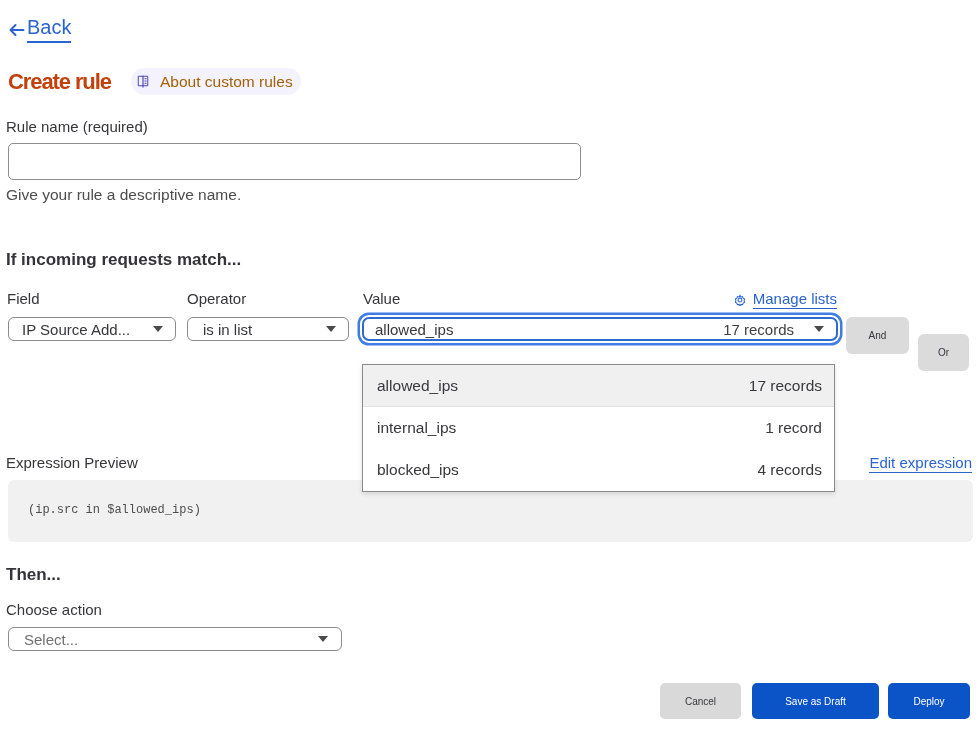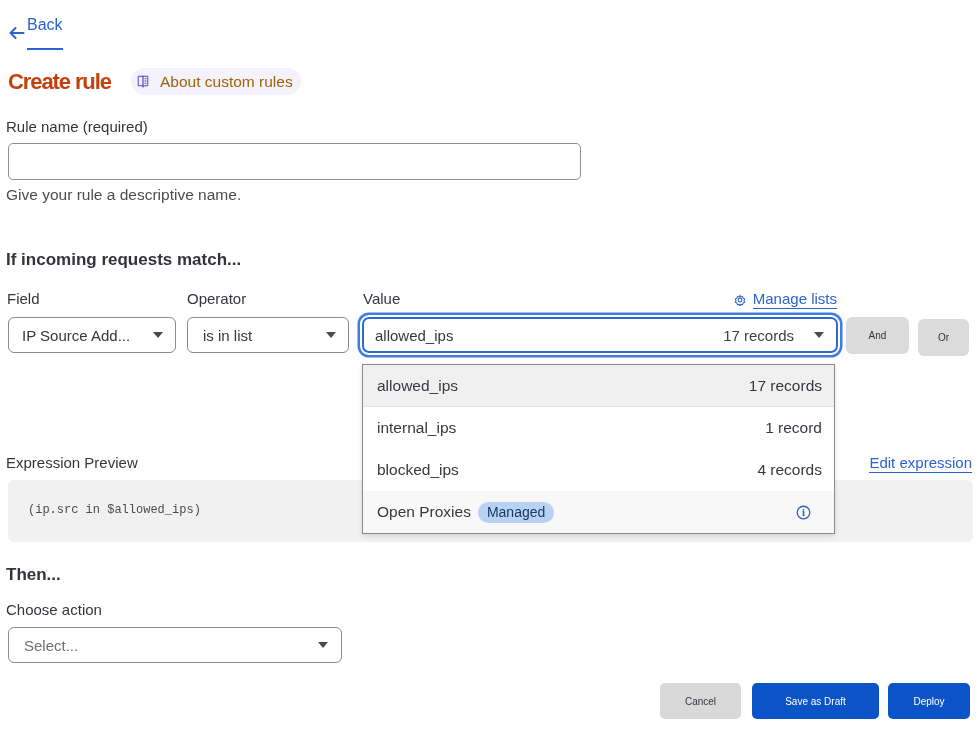--- a/index.html
+++ b/index.html
@@ -2,36 +2,36 @@
 <html><head>
 <meta charset="utf-8">
 <style>
 * { margin:0; padding:0; box-sizing:border-box; }
 html,body { background:#fff; }
 body { font-family:"Liberation Sans", sans-serif; }
 #page { position:relative; width:979px; height:739px; background:#fff; overflow:hidden; }
 .abs { position:absolute; }
 .lbl { font-size:15px; color:#35353b; }
 .link { color:#2b63cf; }
-.sel { background:#fff; border:1px solid #8b8b8b; border-radius:6px; height:36px; display:flex; align-items:center; font-size:15px; color:#36363c; }
+.sel { background:#fff; border:1px solid #8b8b8b; border-radius:6px; height:24px; display:flex; align-items:center; font-size:15px; color:#36363c; }
 .caret { width:0; height:0; border-left:5.5px solid transparent; border-right:5.5px solid transparent; border-top:6.5px solid #4a4a4a; }
 .btn { display:flex; align-items:center; justify-content:center; font-size:10px; border-radius:5px; height:36px; }
 .btn-gray { background:#dbdbdb; color:#35353d; }
 .btn-blue { background:#0b54c8; color:#fff; }
 .row { display:flex; align-items:center; justify-content:space-between; height:42px; padding:0 12px 0 14px; font-size:15.5px; color:#38383e; }
 </style>
 </head>
 <body>
 <div id="page">
 
   <div class="abs" style="left:8px; top:16px; display:flex; align-items:center;">
     <svg width="17" height="16" viewBox="0 0 17 16" style="margin-right:2px;">
       <path d="M15.5 8 H2.5 M7.5 3 L2.5 8 L7.5 13" fill="none" stroke="#2b63cf" stroke-width="2" stroke-linecap="round" stroke-linejoin="round"></path>
     </svg>
-    <span class="link" style="font-size:16px; border-bottom:2px solid #2b63cf; padding-bottom:14px;">Back</span>
+    <span class="link" style="font-size:20px; border-bottom:2px solid #2b63cf; padding-bottom:2px;">Back</span>
   </div>
 
   <div class="abs" style="left:8px; top:69px; font-size:22px; font-weight:700; letter-spacing:-1.1px; color:#c2410c;">Create rule</div>
 
   <div class="abs" style="left:131px; top:68px; height:27px; border-radius:14px; background:#f4f2fc; display:flex; align-items:center; padding:0 8px 0 6px;">
     <svg width="12" height="13" viewBox="0 0 24 26" style="margin-right:11px;">
       <path d="M2.5 2.5 H21.5 V21.5 H2.5 Z" fill="none" stroke="#4f46c0" stroke-width="2"></path>
       <path d="M12 1.5 V25" stroke="#4f46c0" stroke-width="2.4"></path>
       <path d="M15 7.5 H19 M15 12 H19 M15 16.5 H19" stroke="#4f46c0" stroke-width="2"></path>
     </svg>
@@ -66,21 +66,21 @@
       <span class="caret"></span>
   </div>
 
   <div class="abs sel" style="left:362px; top:317px; width:476px; padding:0 12px 0 11px; border:2px solid #2e6bcd; border-radius:7px; box-shadow:0 0 0 2px #fff, 0 0 0 4.5px #3f7de4;">
     <span>allowed_ips</span>
     <span style="margin-left:auto; color:#3f3f3f;">17 records</span>
     <span class="caret" style="margin-left:20px;"></span>
   </div>
 
   <div class="abs btn btn-gray" style="left:846px; top:317px; width:63px; height:37px; border-radius:6px;">And</div>
-  <div class="abs btn btn-gray" style="left:918px; top:319px; width:51px; height:37px; border-radius:6px;">Or</div>
+  <div class="abs btn btn-gray" style="left:918px; top:334px; width:51px; height:37px; border-radius:6px;">Or</div>
 
   <div class="abs lbl" style="left:6px; top:454px;">Expression Preview</div>
   <div class="abs" style="top:454px; right:7px;">
     <span class="link" style="font-size:15px; border-bottom:1.5px solid #2b63cf; padding-bottom:1px;">Edit expression</span>
   </div>
   <div class="abs" style="left:8px; top:480px; width:965px; height:62px; background:#f1f1f1; border-radius:6px;"></div>
   <div class="abs" style="left:28px; top:503px; font-family:'Liberation Mono', monospace; font-size:12px; color:#4c4c4c;">(ip.src in $allowed_ips)</div>
 
   <div class="abs" style="left:6px; top:565px; font-size:17px; font-weight:700; color:#33333a;">Then...</div>
   <div class="abs lbl" style="left:6px; top:601px;">Choose action</div>
@@ -99,24 +99,15 @@
         <span>17 records</span>
     </div>
     <div class="row">
       <span>internal_ips</span>
         <span>1 record</span>
     </div>
     <div class="row">
       <span>blocked_ips</span>
         <span>4 records</span>
     </div>
-    <div class="row" style="background:#f8f8f8;">
-      <span style="display:flex; align-items:center;">Open Proxies
-        <span style="margin-left:7px; background:#b9d2f4; color:#173a63; font-size:14px; height:21px; line-height:21px; border-radius:11px; padding:0 9px;">Managed</span>
-      </span>
-      <svg width="15" height="15" viewBox="0 0 16 16" style="margin-right:11px;">
-        <circle cx="8" cy="8" r="6.7" fill="none" stroke="#2563b5" stroke-width="1.4"></circle>
-        <text x="8" y="11.8" text-anchor="middle" font-family="Liberation Serif, serif" font-weight="bold" font-size="11.5" fill="#2563b5">i</text>
-      </svg>
-    </div>
   </div>
 
 </div>
 
 </body></html>

